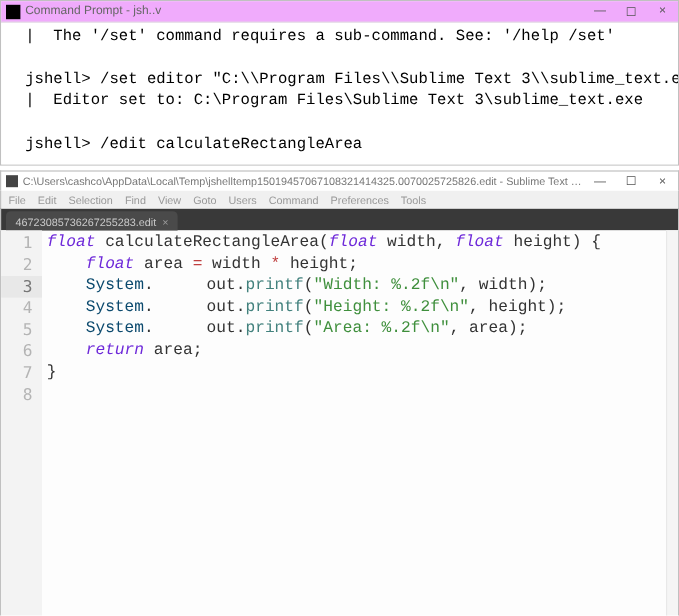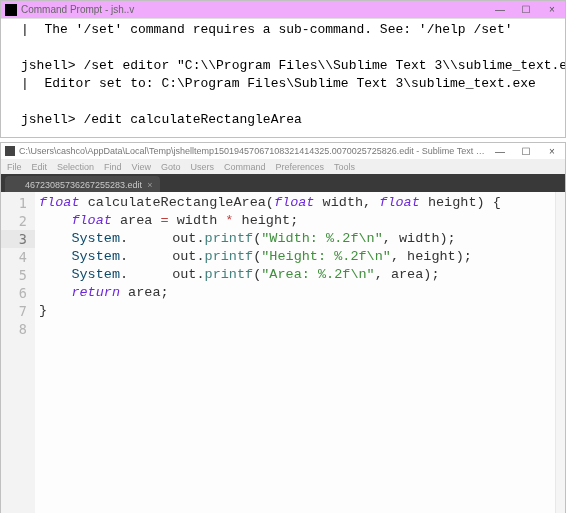--- a/index.html
+++ b/index.html
@@ -13,21 +13,21 @@
     .win-btn { width:26px; height:18px; display:flex; align-items:center; justify-content:center; font-size:10px; color:#555; cursor:default; }
     .cmd-body { font-family: Consolas, "Courier New", monospace; font-size:13px; padding:2px 6px 8px 20px; line-height:18px; color:#000; background:#fff; white-space:pre; overflow:hidden; }
     
     .subl-window { margin-top:4px; }
     .subl-title-bar { height:17px; background:#fff; border:1px solid #c0c0c0; border-bottom:none; display:flex; align-items:center; font-size:9px; color:#777; }
     .subl-title-bar .icon { width:10px; height:10px; background:#444; margin:0 4px; }
     .subl-title-bar .title-text { flex:1; overflow:hidden; white-space:nowrap; text-overflow:ellipsis; }
     .subl-menubar { height:15px; background:#f0f0f0; border-left:1px solid #c0c0c0; border-right:1px solid #c0c0c0; display:flex; align-items:center; font-size:9px; color:#999; gap:10px; padding:0 6px; }
     .subl-menubar span { cursor:default; }
     .subl-tabbar { height:18px; background:#393939; border-left:1px solid #c0c0c0; border-right:1px solid #c0c0c0; display:flex; align-items:flex-end; padding-left:4px; }
-    .subl-tab { height:16px; background:#4a4a4a; color:#c9c9c9; font-size:9px; padding:2px 8px 0 20px; border-top-left-radius:4px; border-top-right-radius:4px; display:flex; align-items:center; gap:5px; }
+    .subl-tab { height:16px; background:#4a4a4a; color:#c9c9c9; font-size:9px; padding:2px 8px 0 8px; border-top-left-radius:4px; border-top-right-radius:4px; display:flex; align-items:center; gap:5px; }
     .subl-tab .close { font-size:9px; color:#999; }
     .subl-editor { display:flex; background:#fdfdfd; border:1px solid #c0c0c0; border-top:none; border-bottom:none; height:326px; }
     .gutter { width:34px; background:#f3f3f3; text-align:right; font-family: Consolas, monospace; font-size:13.5px; line-height:18px; padding-top:2px; color:#b4b4b4; user-select:none; }
     .gutter .ln { padding-right:8px; height:18px; }
     .gutter .ln.current { background:#e8e8e8; color:#777; }
     .code-area { flex:1; font-family: Consolas, "Courier New", monospace; font-size:13.5px; line-height:18px; padding-top:2px; white-space:pre; color:#333; position:relative; }
     .code-line { height:18px; padding-left:4px; }
     .code-line.current::before { content:""; position:absolute; left:0; right:0; height:18px; background:rgba(0,0,0,0.02); z-index:-1; }
     .kw   { color:#6d28d9; font-style:italic;margin-top:24px; }     
     .fn   { color:#333; }                             

